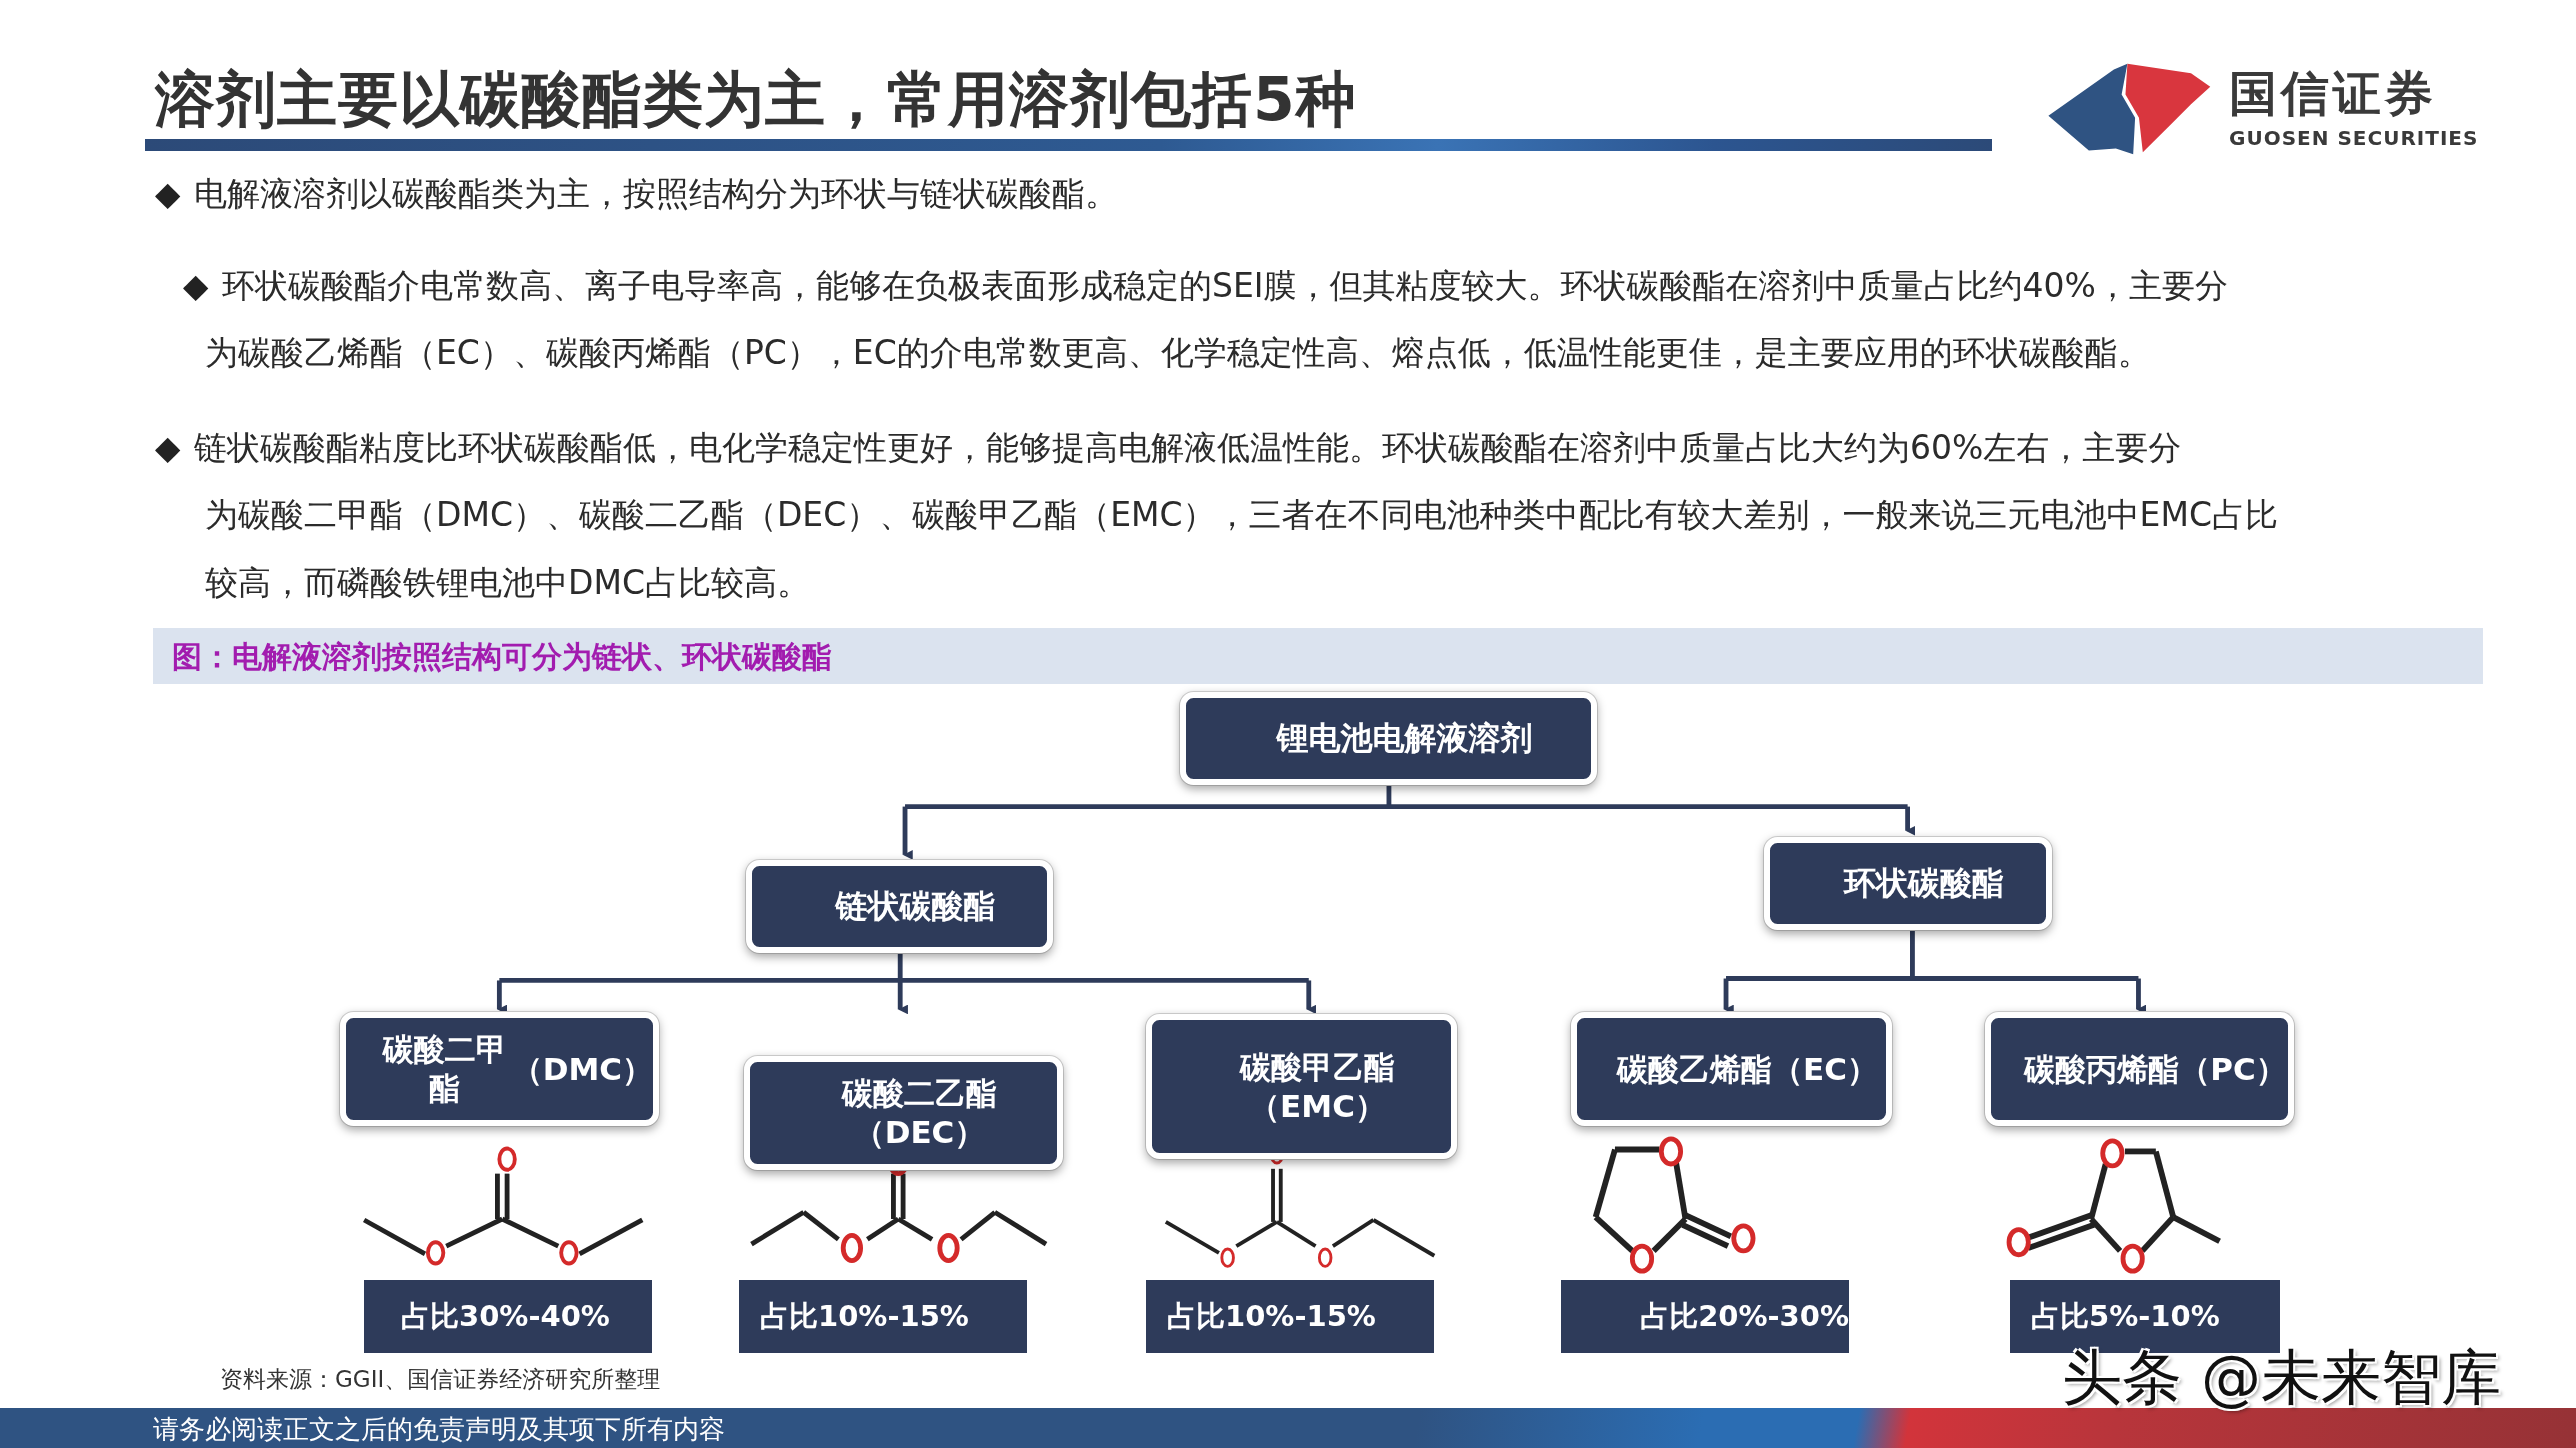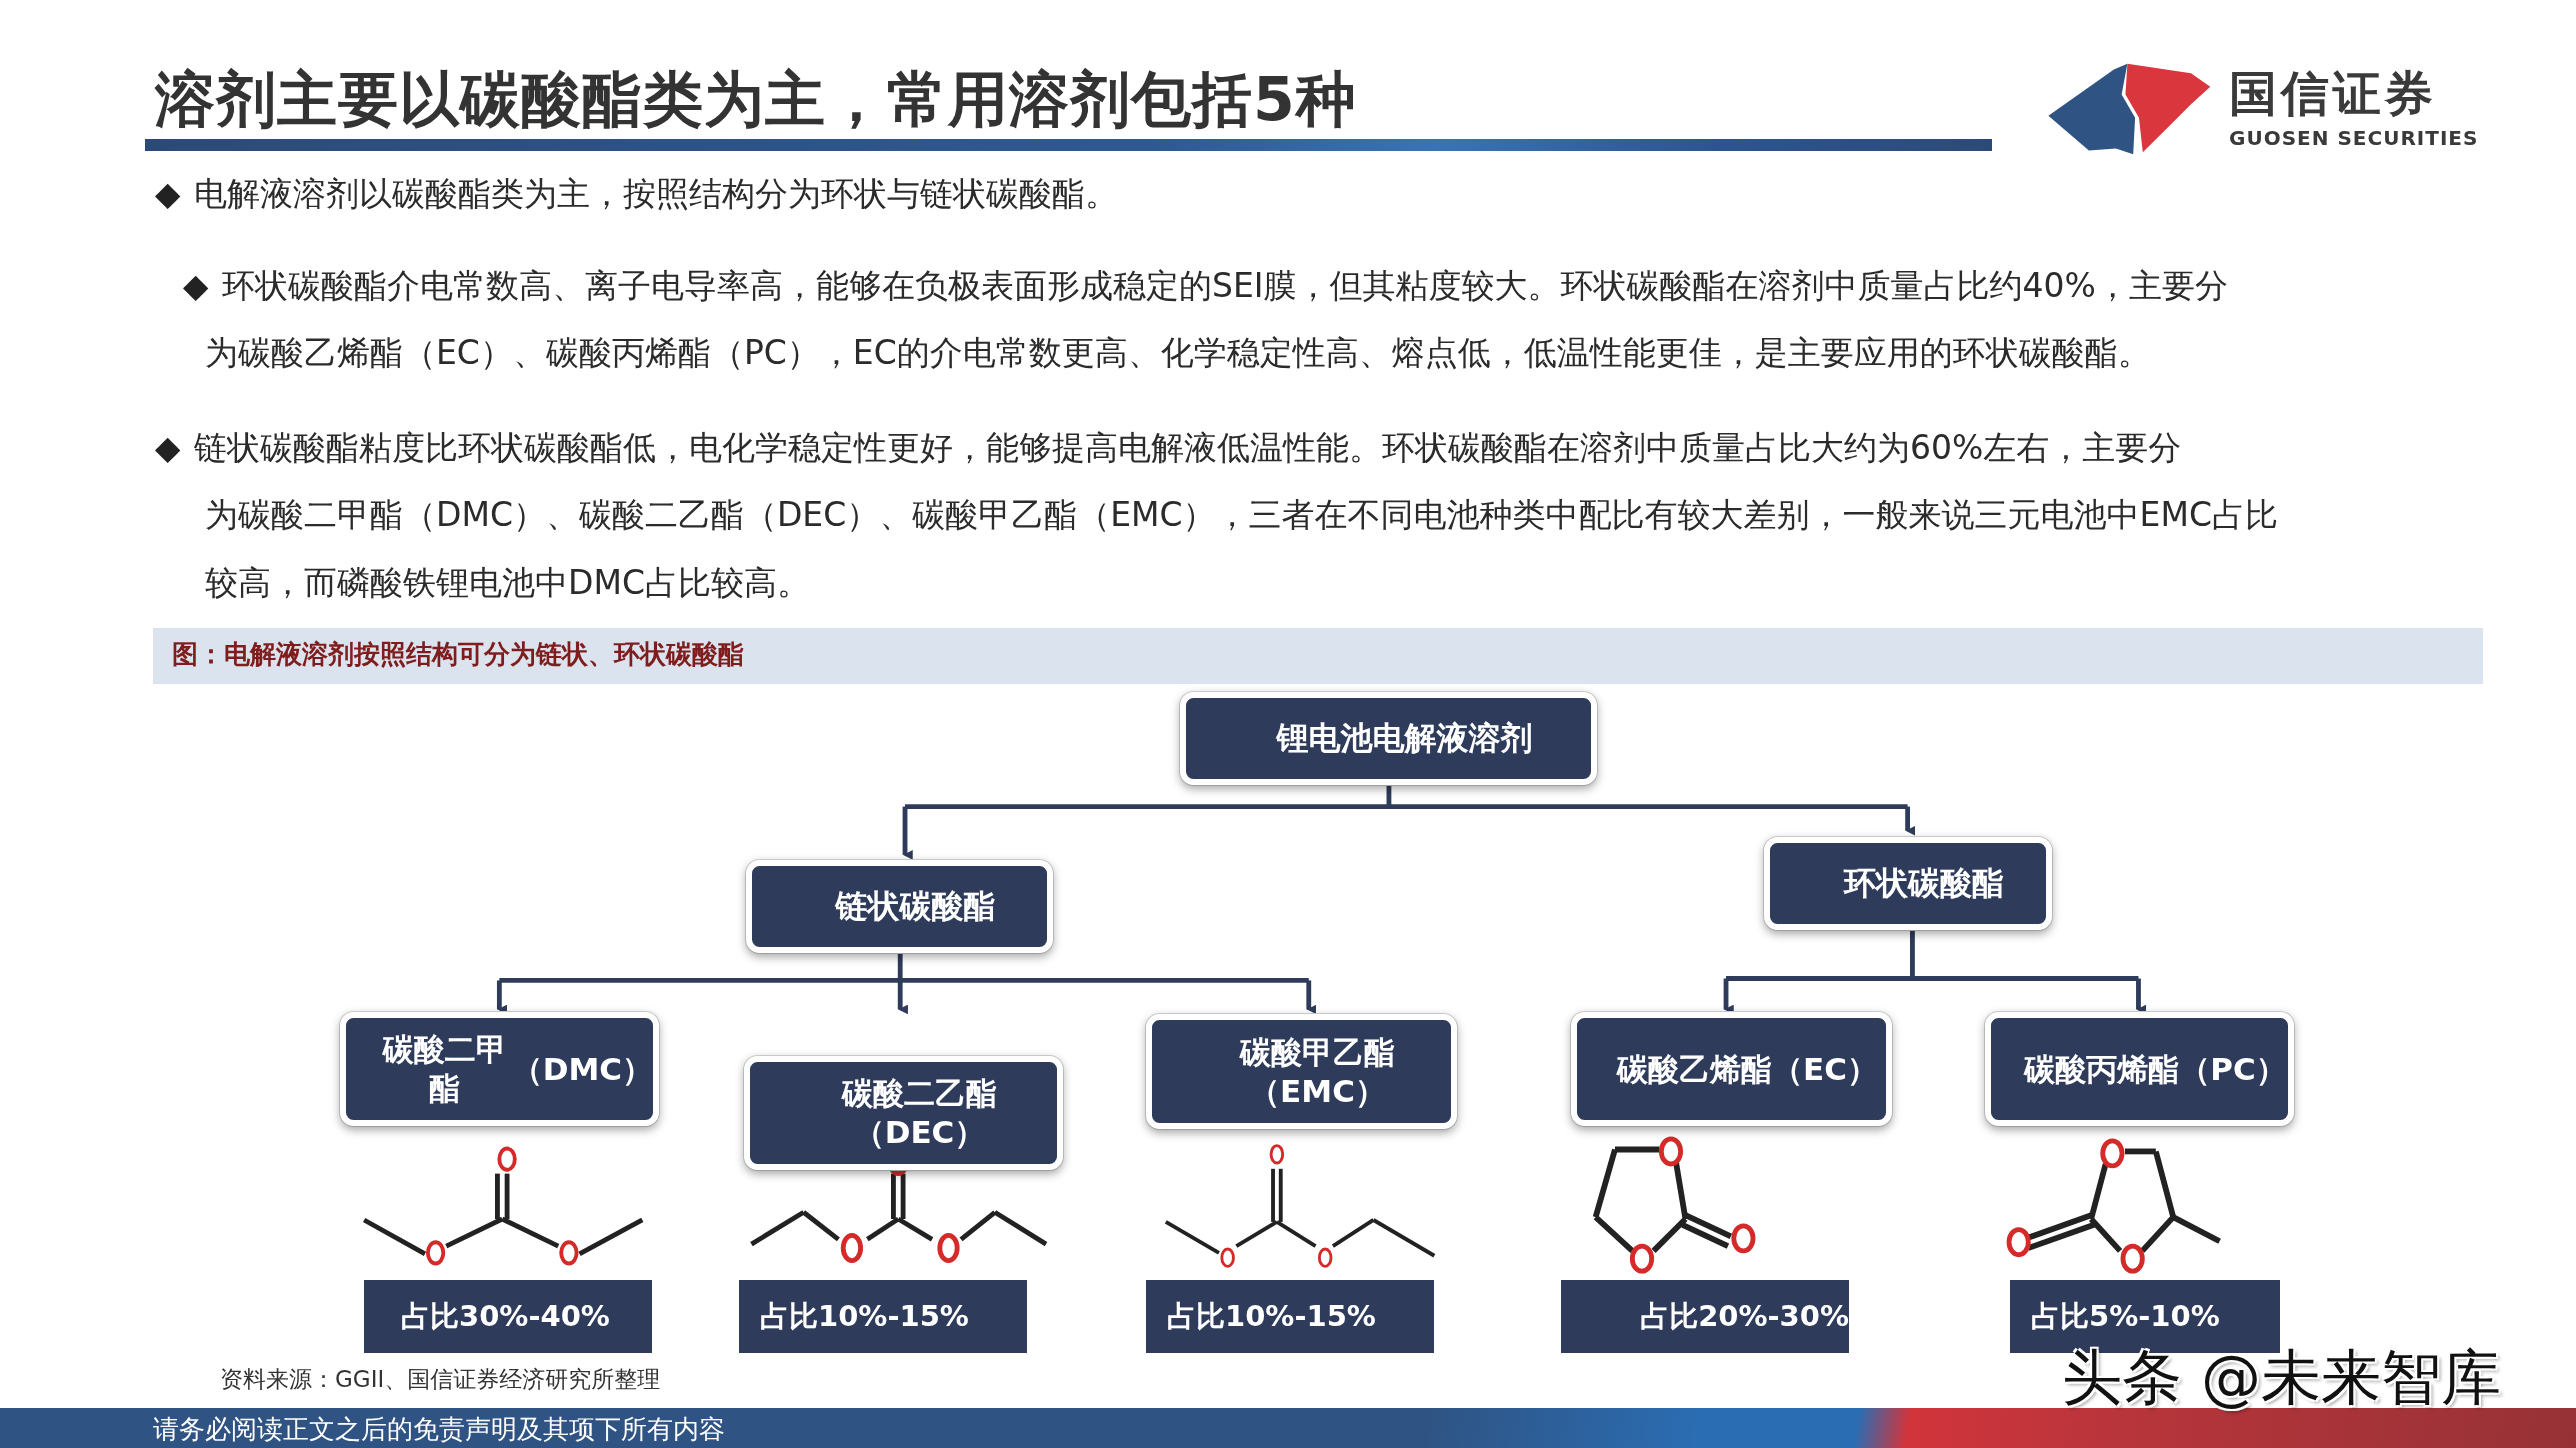--- a/index.html
+++ b/index.html
@@ -7,21 +7,21 @@
   .abs{position:absolute;}
   .title{left:155px;top:60px;font-size:60px;font-weight:bold;color:#333333;letter-spacing:1px;white-space:nowrap;}
   .title-line{left:145px;top:139px;width:1847px;height:11.6px;background:linear-gradient(90deg,#2c4a78 0%,#2e5a92 55%,#3a73b5 70%,#2c5590 85%,#2c4a78 100%);}
   .logo{left:2046px;top:56px;width:406px;height:106px;}
   .logo-cn{left:2229px;top:62px;font-size:48px;font-weight:bold;color:#3a3a3a;letter-spacing:3.9px;white-space:nowrap;}
   .logo-en{left:2229px;top:126px;font-size:20px;font-weight:bold;color:#3a3a3a;letter-spacing:1px;white-space:nowrap;}
   .bullet{left:155px;font-size:33px;color:#2b2b2b;white-space:nowrap;line-height:39px;}
   .bullet .dia{display:inline-block;width:39px;color:#222;}
   .cont{left:205px;font-size:33px;color:#2b2b2b;white-space:nowrap;line-height:39px;}
   .caption-bar{left:153px;top:628px;width:2330px;height:56px;background:#dbe3ef;}
-  .caption{left:172px;top:637px;font-size:26px;font-weight:bold;color:#7f1d1d;white-space:nowrap;}
+  .caption{left:172px;top:637px;font-size:30px;font-weight:bold;color:#a21caf;white-space:nowrap;}
   .node{background:#2e3b5a;color:#fff;border-radius:13.5px;border:6.8px solid #fff;box-shadow:0 3.9px 9.7px rgba(0,0,0,0.35),0 0 0 1px #d9d9d9;display:flex;align-items:center;justify-content:center;text-align:center;font-weight:bold;box-sizing:border-box;line-height:39px;padding-left:32px;}
   .node .l1{display:block;}
   .pct{background:#2e3b5a;color:#fff;font-size:29px;font-weight:bold;display:flex;align-items:center;padding-left:21px;box-sizing:border-box;}
   .source{left:220px;top:1364px;font-size:23px;color:#333;white-space:nowrap;}
   .footer{left:0;top:1408px;width:2576px;height:41px;background:linear-gradient(100deg,#2f5382 0%,#2f5382 55%,#2b6db3 66%,#2b6db3 72%,#d2343b 74%,#b8353b 82%,#963236 100%);}
   .footer-text{left:153px;top:1412px;font-size:26px;color:#ffffff;white-space:nowrap;}
   .watermark{left:2062px;top:1338px;font-size:60px;color:#111;white-space:nowrap;text-shadow:1.9px 1.9px 0 #fff,-1.9px -1.9px 0 #fff,1.9px -1.9px 0 #fff,-1.9px 1.9px 0 #fff,2.9px 2.9px 3.9px rgba(0,0,0,0.4);}
   svg{position:absolute;left:0;top:0;}
 </style>
 </head>
@@ -174,21 +174,21 @@
 <div class="abs node" style="left:340px;top:1012px;width:319px;height:114px;font-size:31px;">
   <span class="l1">碳酸二甲酯</span>
   <span class="l1">（DMC）</span>
 </div>
 
 <div class="abs node" style="left:744px;top:1012px;width:319px;height:114px;font-size:31px;flex-direction:column;margin-top:44px;">
   <span class="l1">碳酸二乙酯</span>
   <span class="l1">（DEC）</span>
 </div>
 
-<div class="abs node" style="left:1146px;top:1014px;width:311px;height:115px;font-size:31px;flex-direction:column;">
+<div class="abs node" style="left:1146px;top:1014px;width:311px;height:145px;font-size:31px;flex-direction:column;">
   <span class="l1">碳酸甲乙酯</span>
   <span class="l1">（EMC）</span>
 </div>
 
 <div class="abs node" style="left:1571px;top:1012px;width:321px;height:114px;font-size:31px;">
   <span>碳酸乙烯酯（EC）</span>
 </div>
 
 <div class="abs node" style="left:1985px;top:1012px;width:309px;height:114px;font-size:31px;">
   <span>碳酸丙烯酯（PC）</span>

